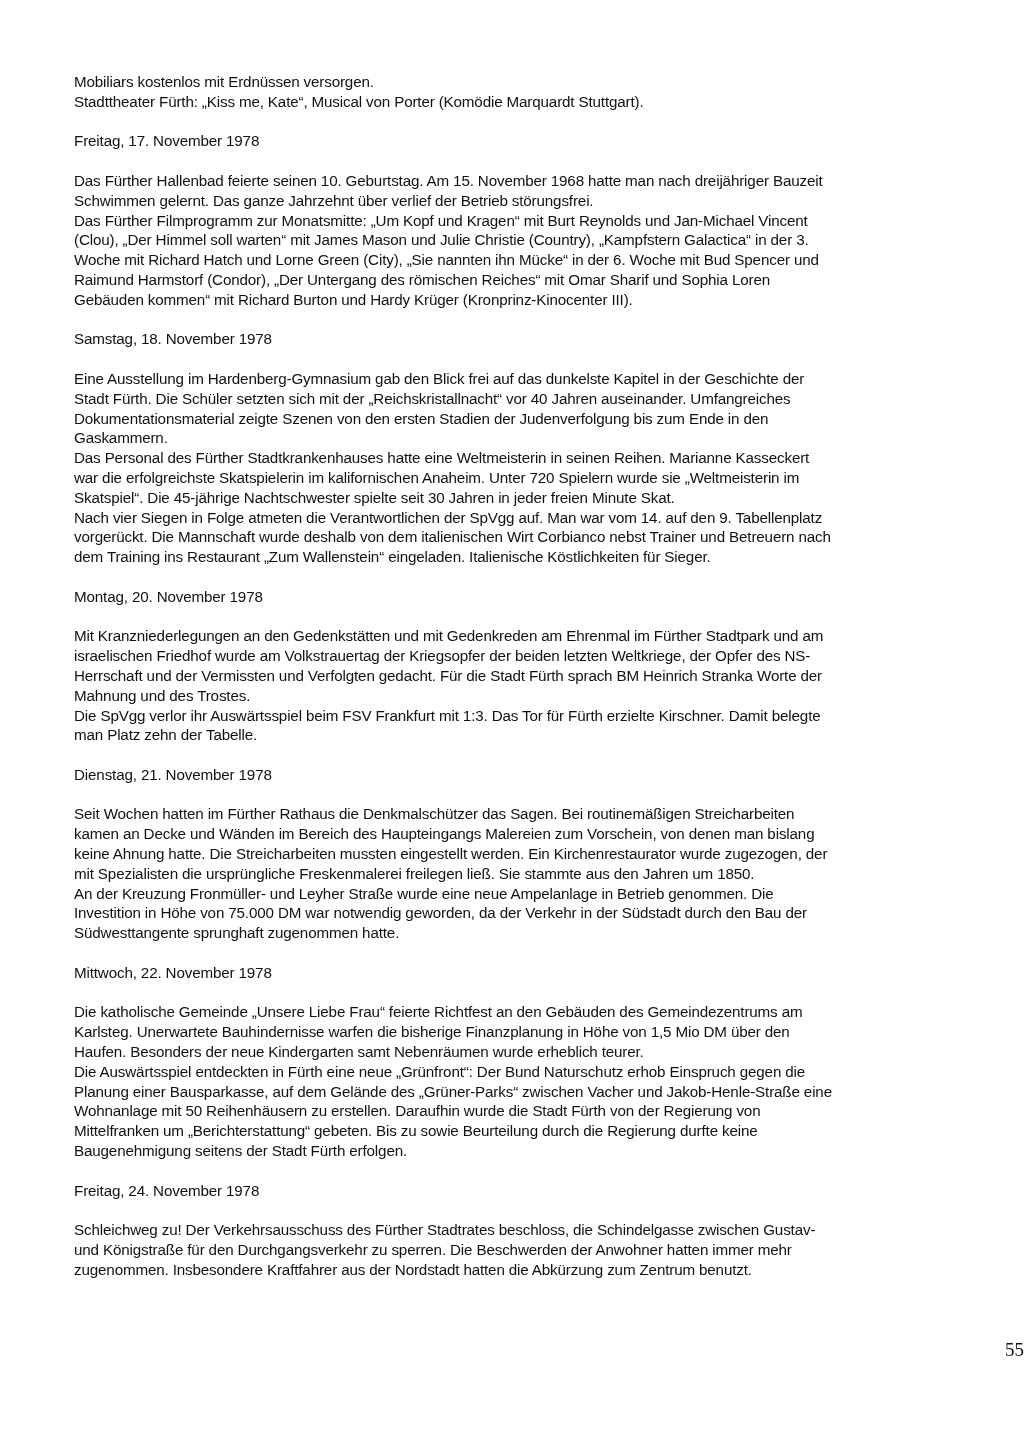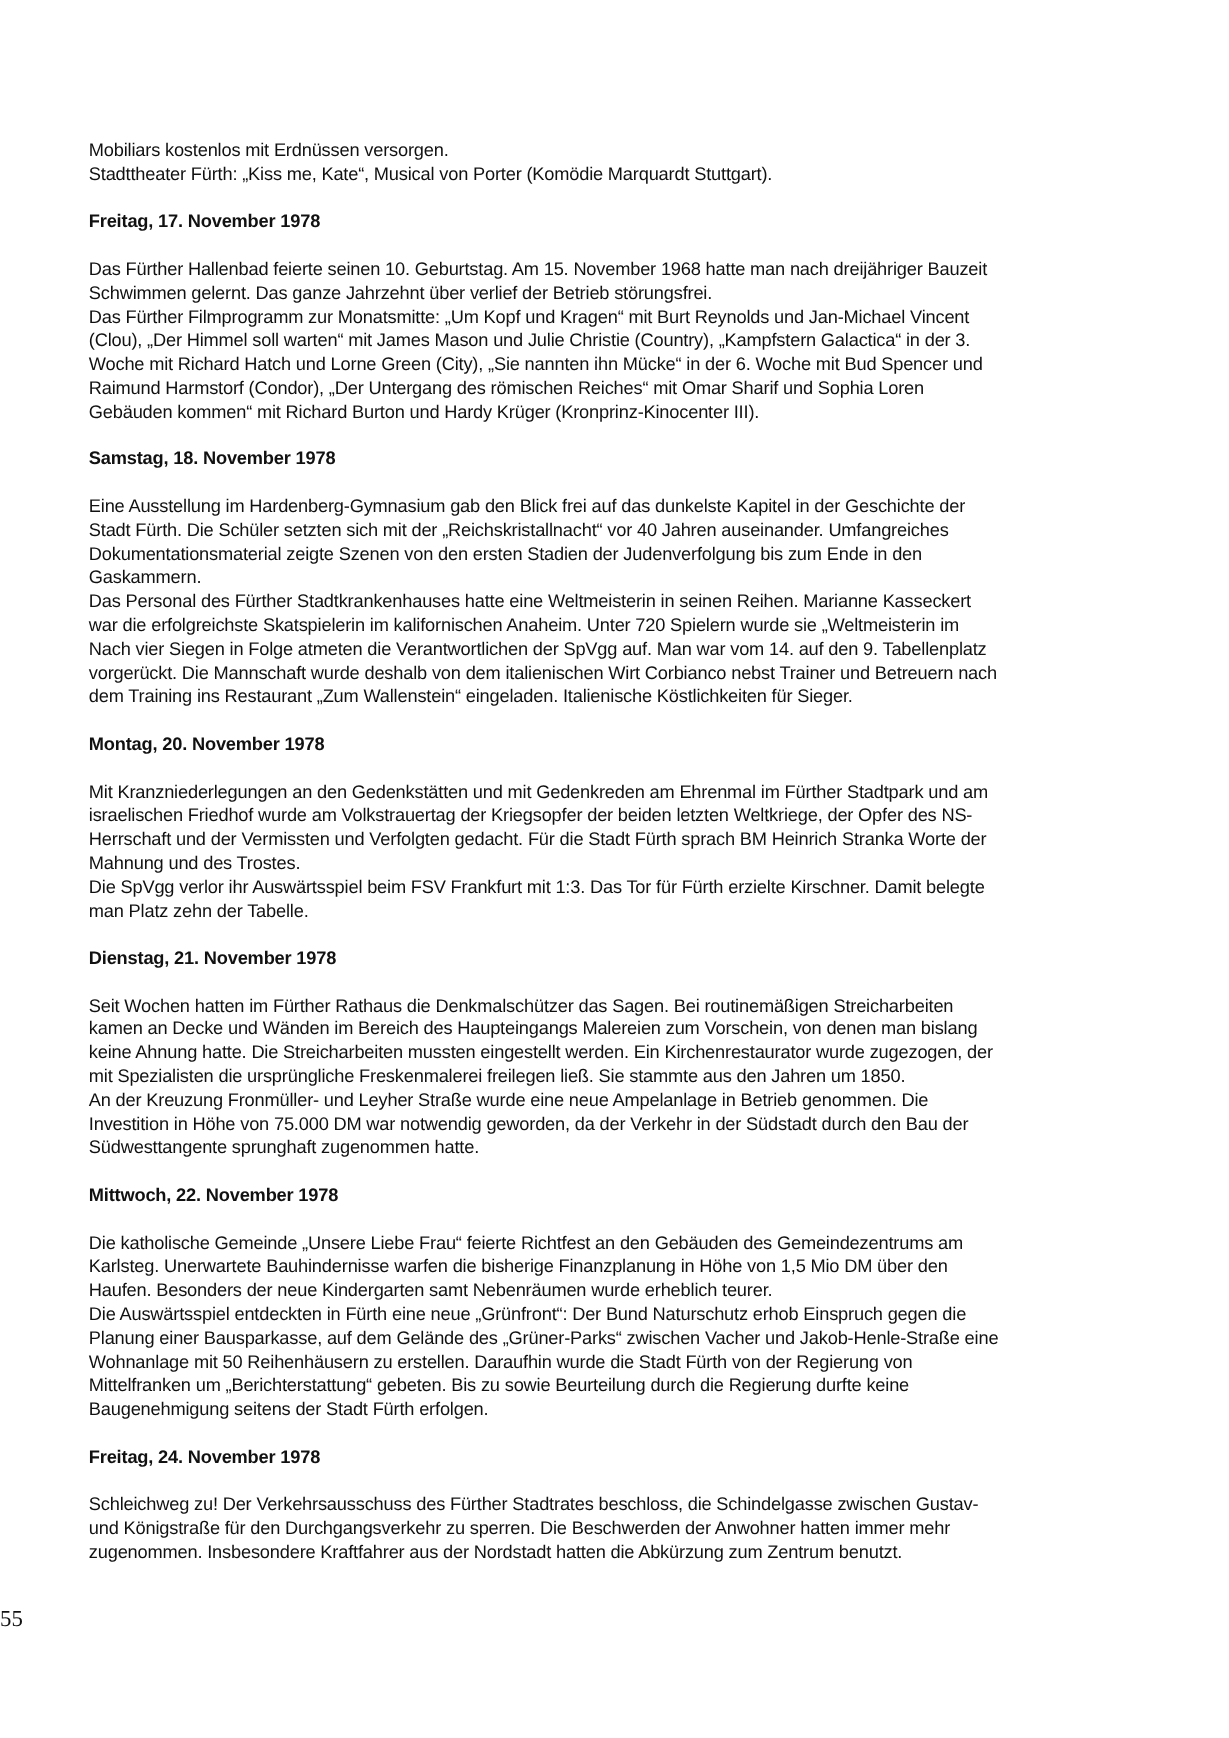--- a/index.html
+++ b/index.html
@@ -13,46 +13,45 @@
       position: relative;
       overflow: hidden;
       font-family: "Liberation Sans", sans-serif;
       color: #111111;
     }
     .page {
       position: absolute;
       left: 74px;
       top: 72px;
       width: 900px;
-      margin-top: 44px;
     }
     .line {
       font-size: 15.2px;
       line-height: 19.8px;
       height: 19.8px;
       white-space: nowrap;
       letter-spacing: -0.15px;
     }
     .heading {
-      font-weight: bold;
+      font-weight: normal;
       font-size: 15.2px;
       line-height: 19.8px;
       height: 19.8px;
       white-space: nowrap;
       letter-spacing: -0.15px;
     }
     .gap {
       height: 19.8px;
     }
     .page-number {
       position: absolute;
       top: 1339px;
       left: 0;
       width: 1024px;
-      text-align: left;
+      text-align: right;
       font-family: "Liberation Serif", serif;
       font-size: 19px;
       color: #111111;
     }
   </style>
 </head>
 <body>
 
 <div class="page">
   <div>
@@ -76,20 +75,21 @@
 
   <div>
     <div class="heading">Samstag, 18. November 1978</div>
     <div class="gap"></div>
     <div class="line">Eine Ausstellung im Hardenberg-Gymnasium gab den Blick frei auf das dunkelste Kapitel in der Geschichte der</div>
     <div class="line">Stadt Fürth. Die Schüler setzten sich mit der „Reichskristallnacht“ vor 40 Jahren auseinander. Umfangreiches</div>
     <div class="line">Dokumentationsmaterial zeigte Szenen von den ersten Stadien der Judenverfolgung bis zum Ende in den</div>
     <div class="line">Gaskammern.</div>
     <div class="line">Das Personal des Fürther Stadtkrankenhauses hatte eine Weltmeisterin in seinen Reihen. Marianne Kasseckert</div>
     <div class="line">war die erfolgreichste Skatspielerin im kalifornischen Anaheim. Unter 720 Spielern wurde sie „Weltmeisterin im</div>
+    <div class="line">Skatspiel“. Die 45-jährige Nachtschwester spielte seit 30 Jahren in jeder freien Minute Skat.</div>
     <div class="line">Nach vier Siegen in Folge atmeten die Verantwortlichen der SpVgg auf. Man war vom 14. auf den 9. Tabellenplatz</div>
     <div class="line">vorgerückt. Die Mannschaft wurde deshalb von dem italienischen Wirt Corbianco nebst Trainer und Betreuern nach</div>
     <div class="line">dem Training ins Restaurant „Zum Wallenstein“ eingeladen. Italienische Köstlichkeiten für Sieger.</div>
   </div>
   <div class="gap"></div>
 
   <div>
     <div class="heading">Montag, 20. November 1978</div>
     <div class="gap"></div>
     <div class="line">Mit Kranzniederlegungen an den Gedenkstätten und mit Gedenkreden am Ehrenmal im Fürther Stadtpark und am</div>

